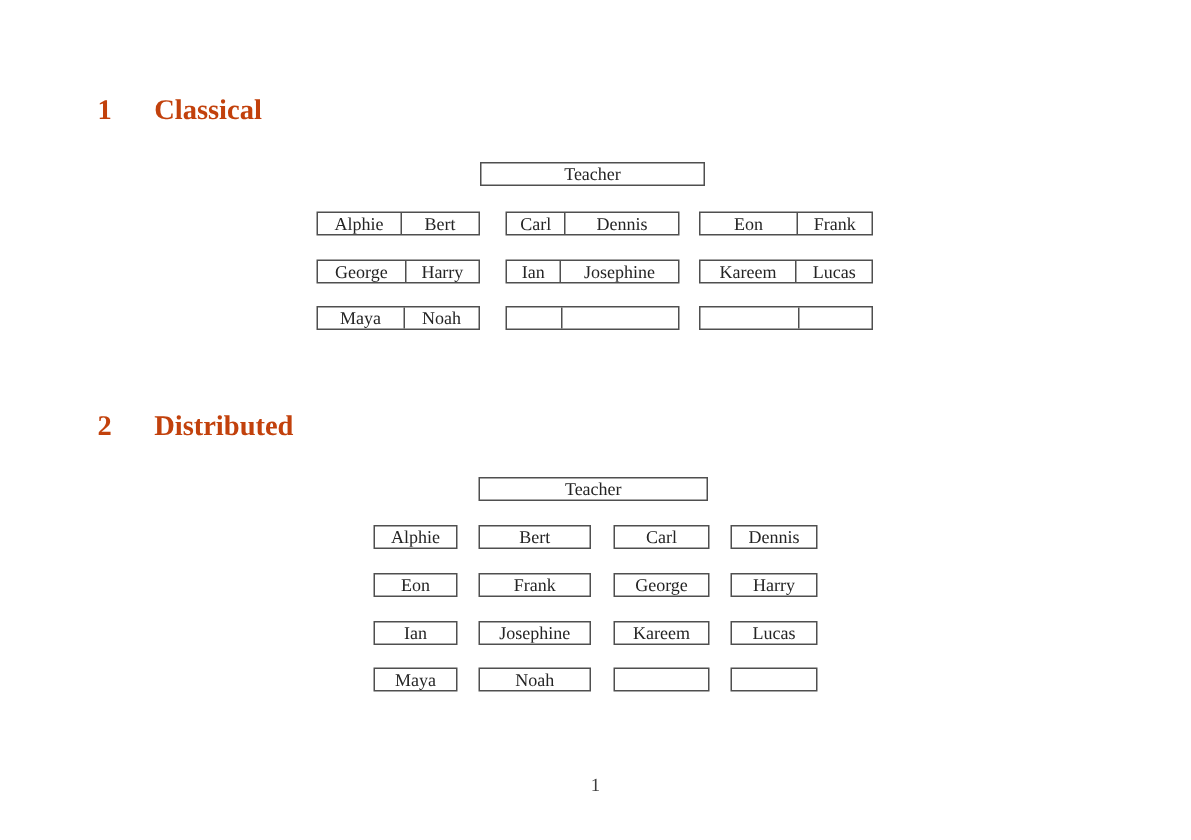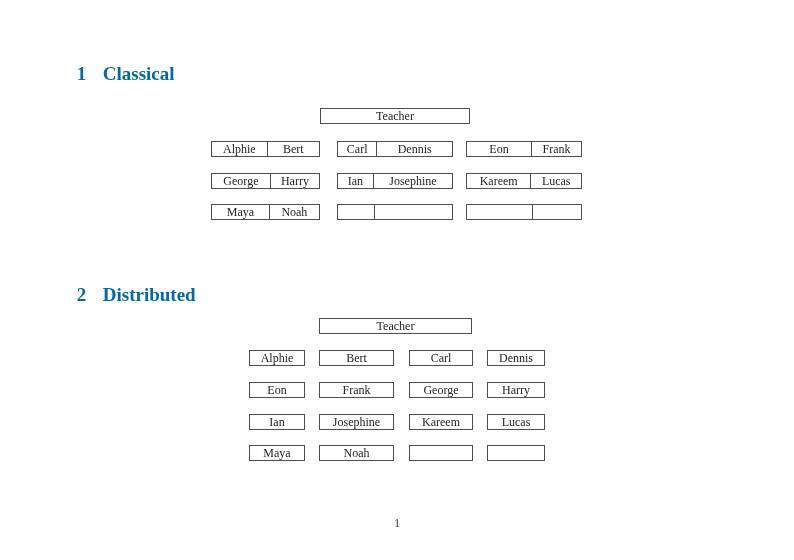--- a/index.html
+++ b/index.html
@@ -3,23 +3,22 @@
 <meta charset="utf-8">
 <style>
   html, body { margin:0; padding:0; background:#ffffff; }
   .page {
     position:relative; width:794px; height:560px; background:#ffffff;
     font-family:"Liberation Serif","DejaVu Serif",serif; color:#222222;
     overflow:hidden;
   }
   .heading {
     position:absolute; left:65px; margin:0;
-    font-size:19px; font-weight:bold; color:#0369a1;
+    font-size:19px; font-weight:bold; color:#c2410c;
     white-space:nowrap;
-    text-align:center;
   }
   .sec-num { display:inline-block; min-width:33px; }
   .tbox {
     position:absolute; box-sizing:border-box; height:16px;
     border:1px solid #4f4f4f; background:#ffffff;
     display:flex; align-items:center; justify-content:center;
     font-size:12px; line-height:1; color:#242424;
   }
   .desk {
     position:absolute; box-sizing:border-box; height:16px;
@@ -83,21 +82,21 @@
   </div>
   <div class="desk" style="left:337px;top:204px;width:116px">
     <span class="seat first" style="width:32.5%"></span>
     <span class="seat last"></span>
   </div>
   <div class="desk" style="left:466px;top:204px;width:116px">
     <span class="seat first" style="width:57.5%"></span>
     <span class="seat last"></span>
   </div>
 
-  <h2 class="heading" style="top:284px">
+  <h2 class="heading" style="top:274px">
     <span class="sec-num">2</span>
     <span class="sec-title">Distributed</span>
   </h2>
 
   <div class="tbox" style="left:319px;top:318px;width:153px">
     <span>Teacher</span>
   </div>
 
   <div class="tbox" style="left:249px;top:350px;width:56px">Alphie</div>
   <div class="tbox" style="left:319px;top:350px;width:75px">Bert</div>

